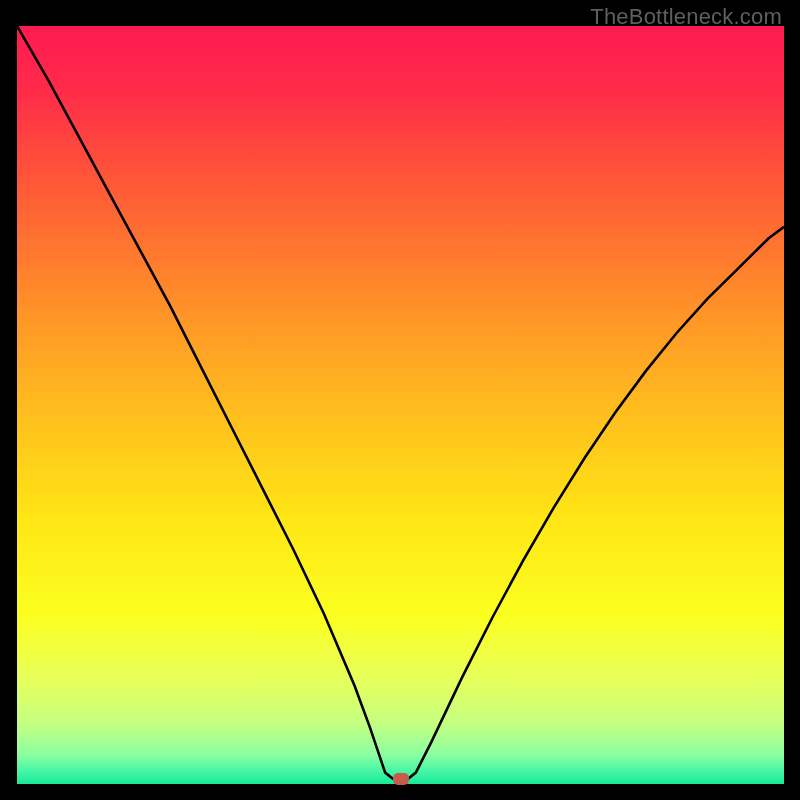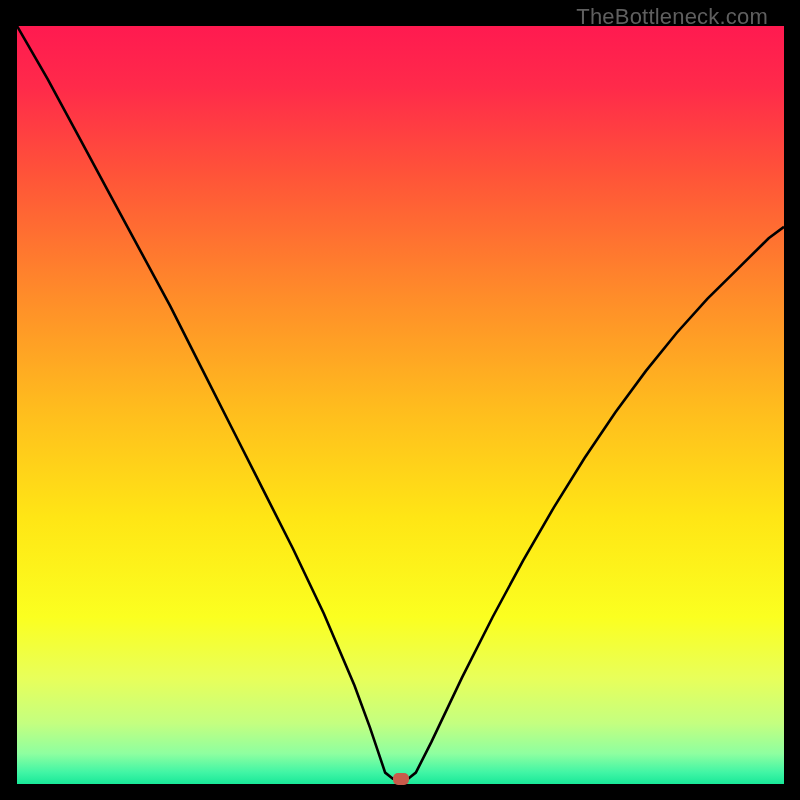--- a/index.html
+++ b/index.html
@@ -6,21 +6,21 @@
   body {
     width: 800px;
     height: 800px;
     background: #000;
     position: relative;
     font-family: Arial, Helvetica, sans-serif;
   }
   .watermark {
     position: absolute;
     top: 4px;
-    right: 32px;
+    right: 18px;
     color: #5f5f5f;
     font-size: 22px;
     font-weight: 500;
     z-index: 10;
     letter-spacing: 0.2px;
   }
   .frame {
     position: absolute;
     left: 17px;
     top: 26px;

